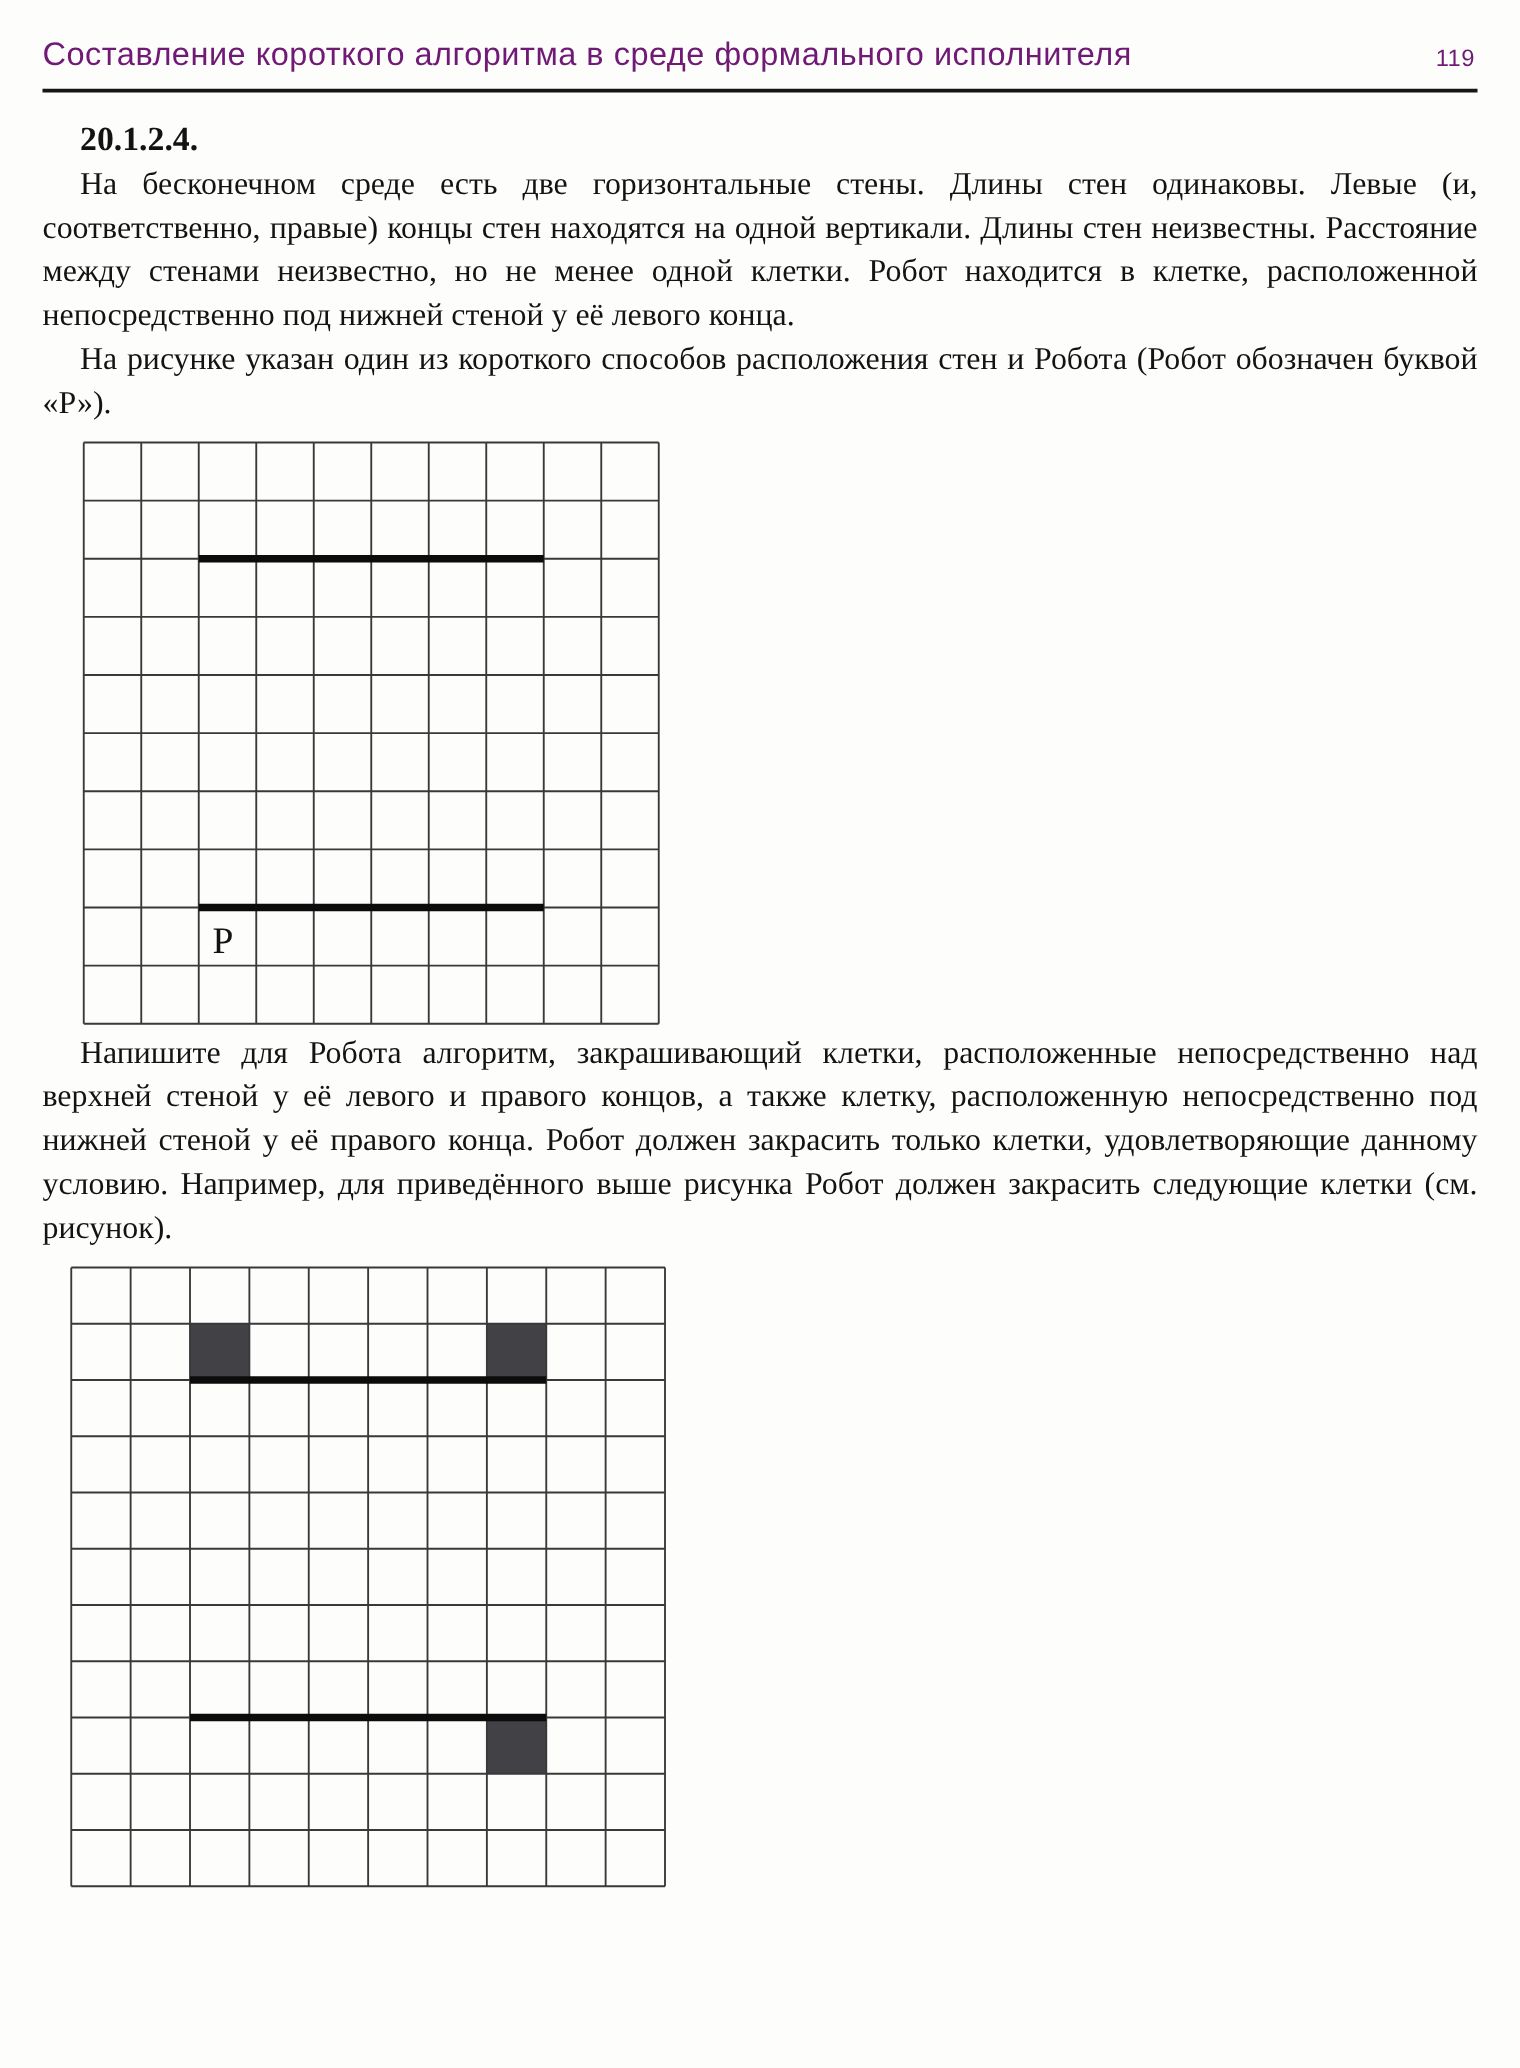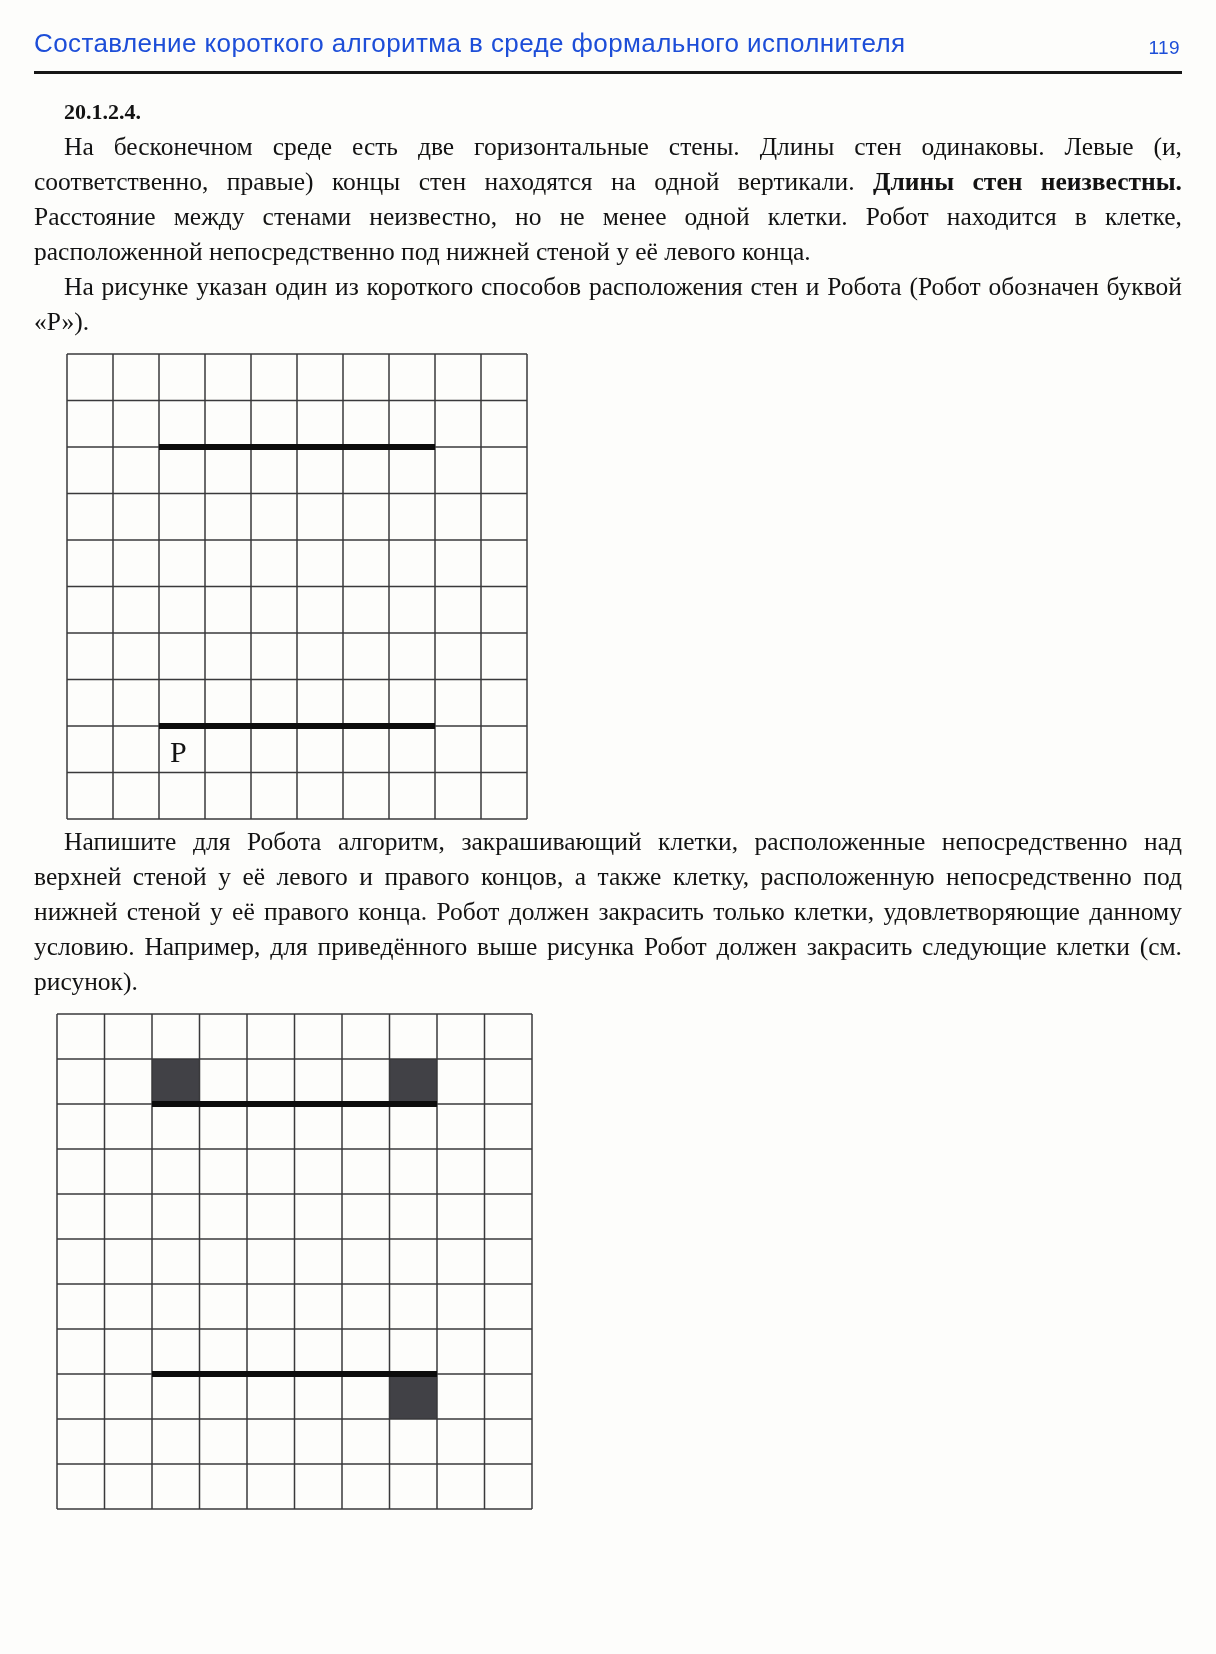--- a/index.html
+++ b/index.html
@@ -4,31 +4,31 @@
 <style>
   html,body{margin:0;padding:0;background:#e9e9e9;}
   .page{
     width:1216px;height:1654px;margin:0 auto;background:#fdfdfb;
     position:relative;box-sizing:border-box;padding:22px 34px 0 34px;
     font-family:"Liberation Serif","DejaVu Serif",serif;color:#131313;overflow:hidden;
   }
   .header{
     display:flex;justify-content:space-between;align-items:flex-end;
     font-family:"Liberation Sans","DejaVu Sans",sans-serif;
-    font-size:26px;letter-spacing:.4px;color:#1d4ed8;
+    font-size:26px;letter-spacing:.4px;color:#701a75;
     padding:6px 2px 12px 0;border-bottom:3px solid #161616;
   }
   .header .pageno{font-size:19px;}
   .content{font-size:25.5px;line-height:35px;text-align:justify;}
-  .section-number{font-weight:bold;margin:20px 0 0 0;text-indent:30px;font-size:22px;}
+  .section-number{font-weight:bold;margin:20px 0 0 0;text-indent:30px;font-size:27px;}
   p.body{margin:0;text-indent:30px;}
   .figure{margin:10px 0 0 30px;line-height:0;}
   .figure.second{margin-left:20px;}
   .p3{margin-top:16px;}
-  b{font-weight:bold;margin-top:32px;}
+  b{font-weight:normal;margin-top:32px;}
 </style>
 </head>
 <body>
 
 <div class="page">
 
   <div class="header">
     <span>Составление короткого алгоритма в среде формального исполнителя</span>
     <span class="pageno">119</span>
   </div>

